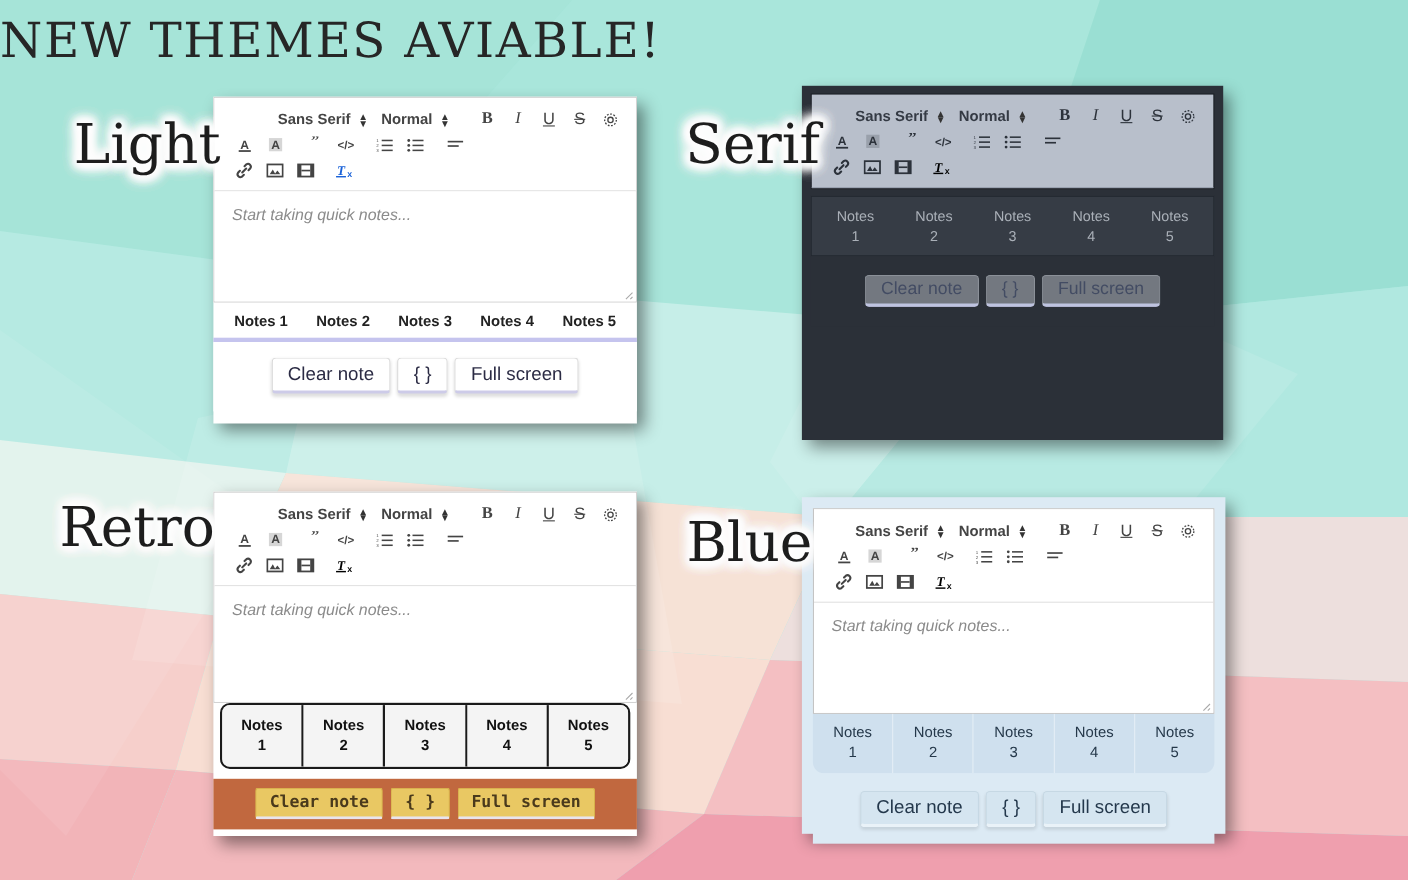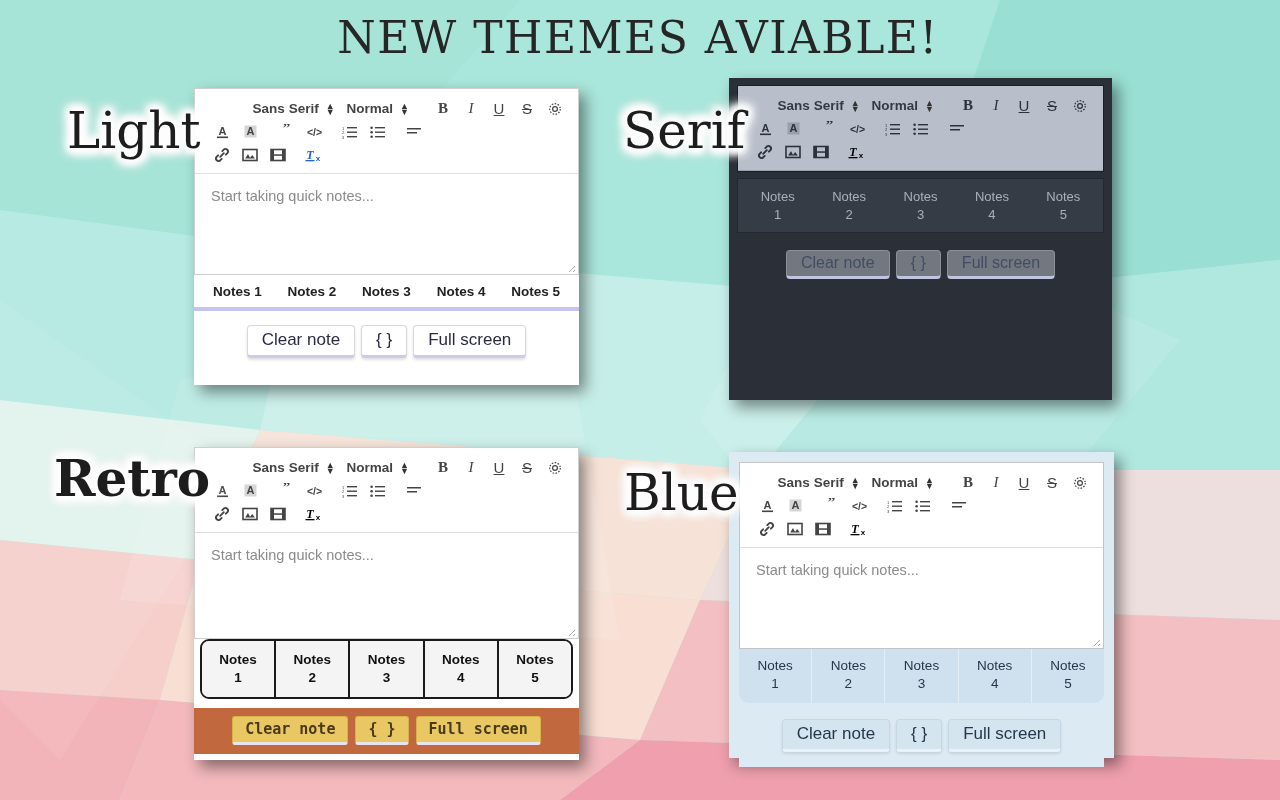--- a/index.html
+++ b/index.html
@@ -24,21 +24,20 @@
     height: 800px;
     z-index: 0;
   }
 
   
   #title {
     position: absolute;
     top: 12px;
     left: 0;
     width: 1276px;
-    text-align: center;
     z-index: 5;
     font-family: "DejaVu Serif", "Liberation Serif", serif;
     font-size: 44px;
     letter-spacing: 1.5px;
     color: #262626;
     font-weight: 400;
     white-space: nowrap;
   }
 
   
@@ -54,21 +53,21 @@
     white-space: nowrap;
     text-shadow:
       0 0 10px #fff, 0 0 10px #fff, 0 0 10px #fff, 0 0 10px #fff,
       0 0 16px #fff, 0 0 16px #fff, 0 0 16px #fff, 0 0 16px #fff,
       3px 0 6px #fff, -3px 0 6px #fff, 0 3px 6px #fff, 0 -3px 6px #fff,
       5px 5px 9px rgba(255,255,255,.95), -5px -5px 9px rgba(255,255,255,.95),
       5px -5px 9px rgba(255,255,255,.95), -5px 5px 9px rgba(255,255,255,.95);
   }
   #label-light { left: 51px;  top: 100px; }
   #label-dark  { left: 607px; top: 100px; }
-  #label-retro { left: 38px;  top: 448px; font-weight: bold; }
+  #label-retro { left: 38px;  top: 448px; }
   #label-blue  { left: 608px; top: 448px; margin-top: 14px; }
 
   
   .panel {
     position: absolute;
     z-index: 4;
     box-shadow: 6px 7px 14px rgba(0,0,0,.45);
     display: flex;
     flex-direction: column;
   }
@@ -141,21 +140,21 @@
   .theme-retro .tx-icon, .theme-blue .tx-icon, .theme-dark .tx-icon { color: inherit; }
 
   
   .edit-area {
     background: #fff;
     padding: 14px 16px;
     font-size: 14px;
     position: relative;
     flex: 1;
   }
-  .placeholder { color: #8b8b8b; font-size: 14.5px; }
+  .placeholder { color: #8b8b8b; font-style: italic; font-size: 14.5px; }
   .theme-dark .edit-area { background: #2b3038; }
   .theme-dark .note-text { color: #f2f2f2; font-size: 13.5px; font-style: normal; }
   .resize-grip {
     position: absolute; right: 2px; bottom: 1px;
     width: 12px; height: 12px;
   }
 
   
   .tabs { display: flex; }
 

